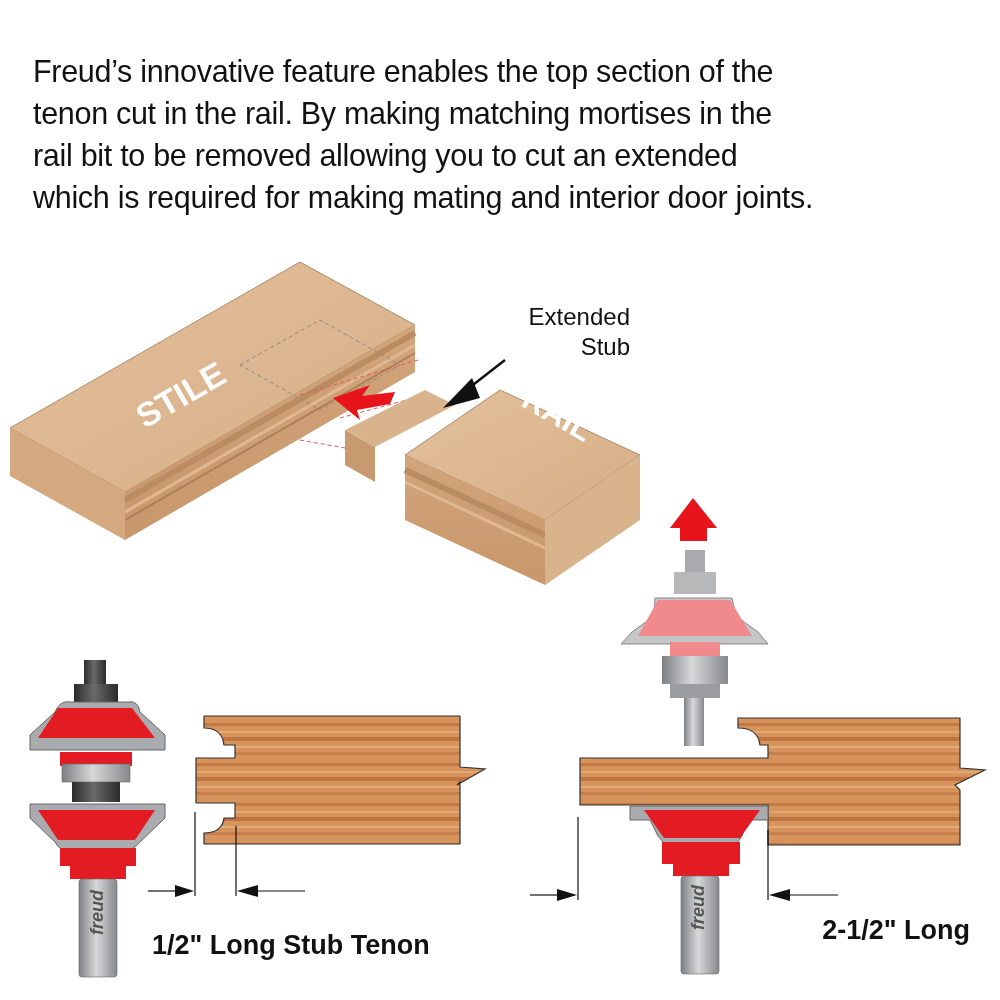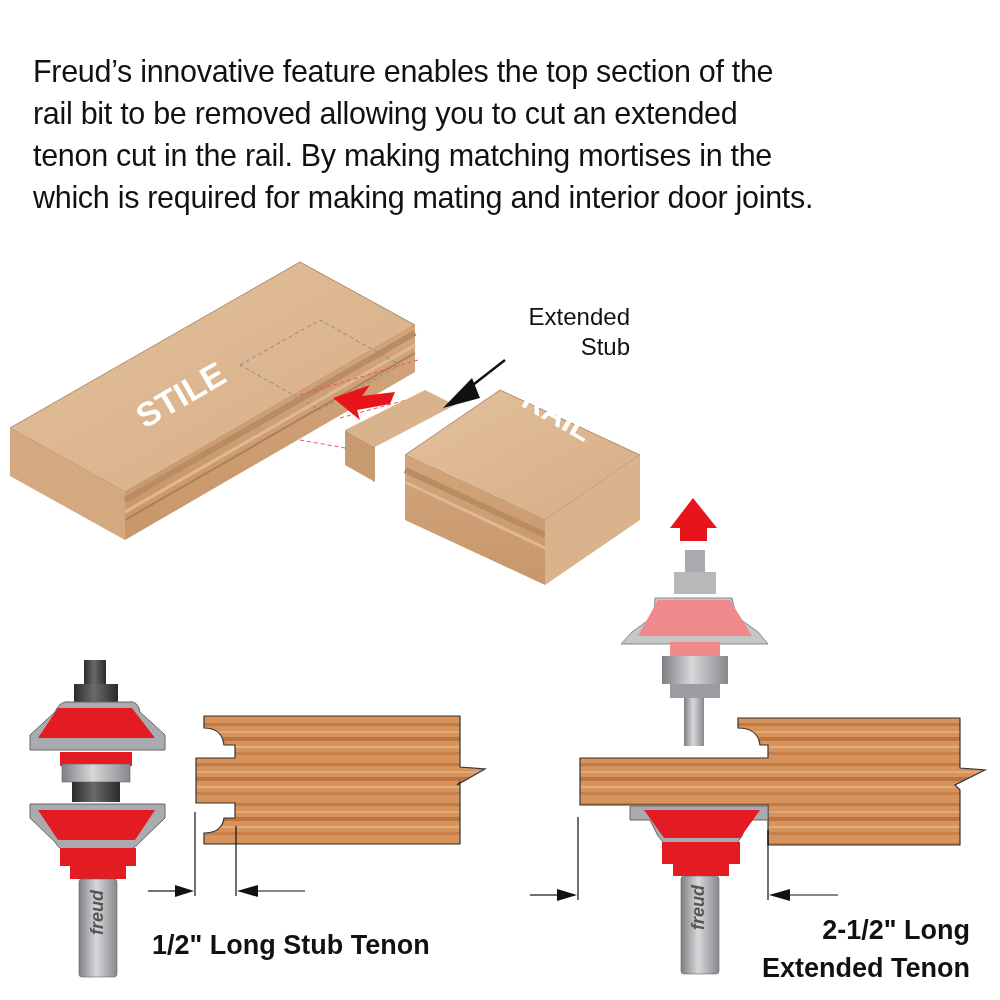--- a/index.html
+++ b/index.html
@@ -10,22 +10,22 @@
   .callout { position:absolute; font-size:24px; line-height:30px; color:#111; text-align:right; }
   .label-bold { position:absolute; font-weight:bold; font-size:27px; color:#111; line-height:32px; }
   .wood-text { font-family:"Liberation Sans", sans-serif; font-weight:bold; fill:#ffffff; }
   .brand { font-family:"Liberation Sans", sans-serif; font-weight:bold; font-style:italic; fill:#555; }
 </style>
 </head>
 <body>
 
 <div class="intro">
   <span>Freud’s innovative feature enables the top section of the</span>
+  <span>tenon cut in the rail. By making matching mortises in the</span>
   <span>rail bit to be removed allowing you to cut an extended</span>
-  <span>tenon cut in the rail. By making matching mortises in the</span>
   <span>which is required for making mating and interior door joints.</span>
 </div>
 
 <svg class="art" width="1000" height="1000" viewBox="0 0 1000 1000">
   <defs>
     <linearGradient id="woodTop" x1="0" y1="0" x2="1" y2="1">
       <stop offset="0" stop-color="#e2c09c"></stop>
         <stop offset="1" stop-color="#d7ae86"></stop>
     </linearGradient>
     <linearGradient id="woodSide" x1="0" y1="0" x2="0" y2="1">
@@ -149,14 +149,13 @@
 
 <div class="callout" style="left:490px; top:302px; width:140px;">
   <div>Extended</div>
   <div>Stub</div>
 </div>
 
 <div class="label-bold" style="left:152px; top:929px;">1/2" Long Stub Tenon</div>
 
 <div class="label-bold" style="left:730px; top:911px; width:240px; text-align:right; line-height:38px;">
   <div>2-1/2" Long</div>
-  <div>Extended Tenon</div>
 </div>
 
 </body></html>

